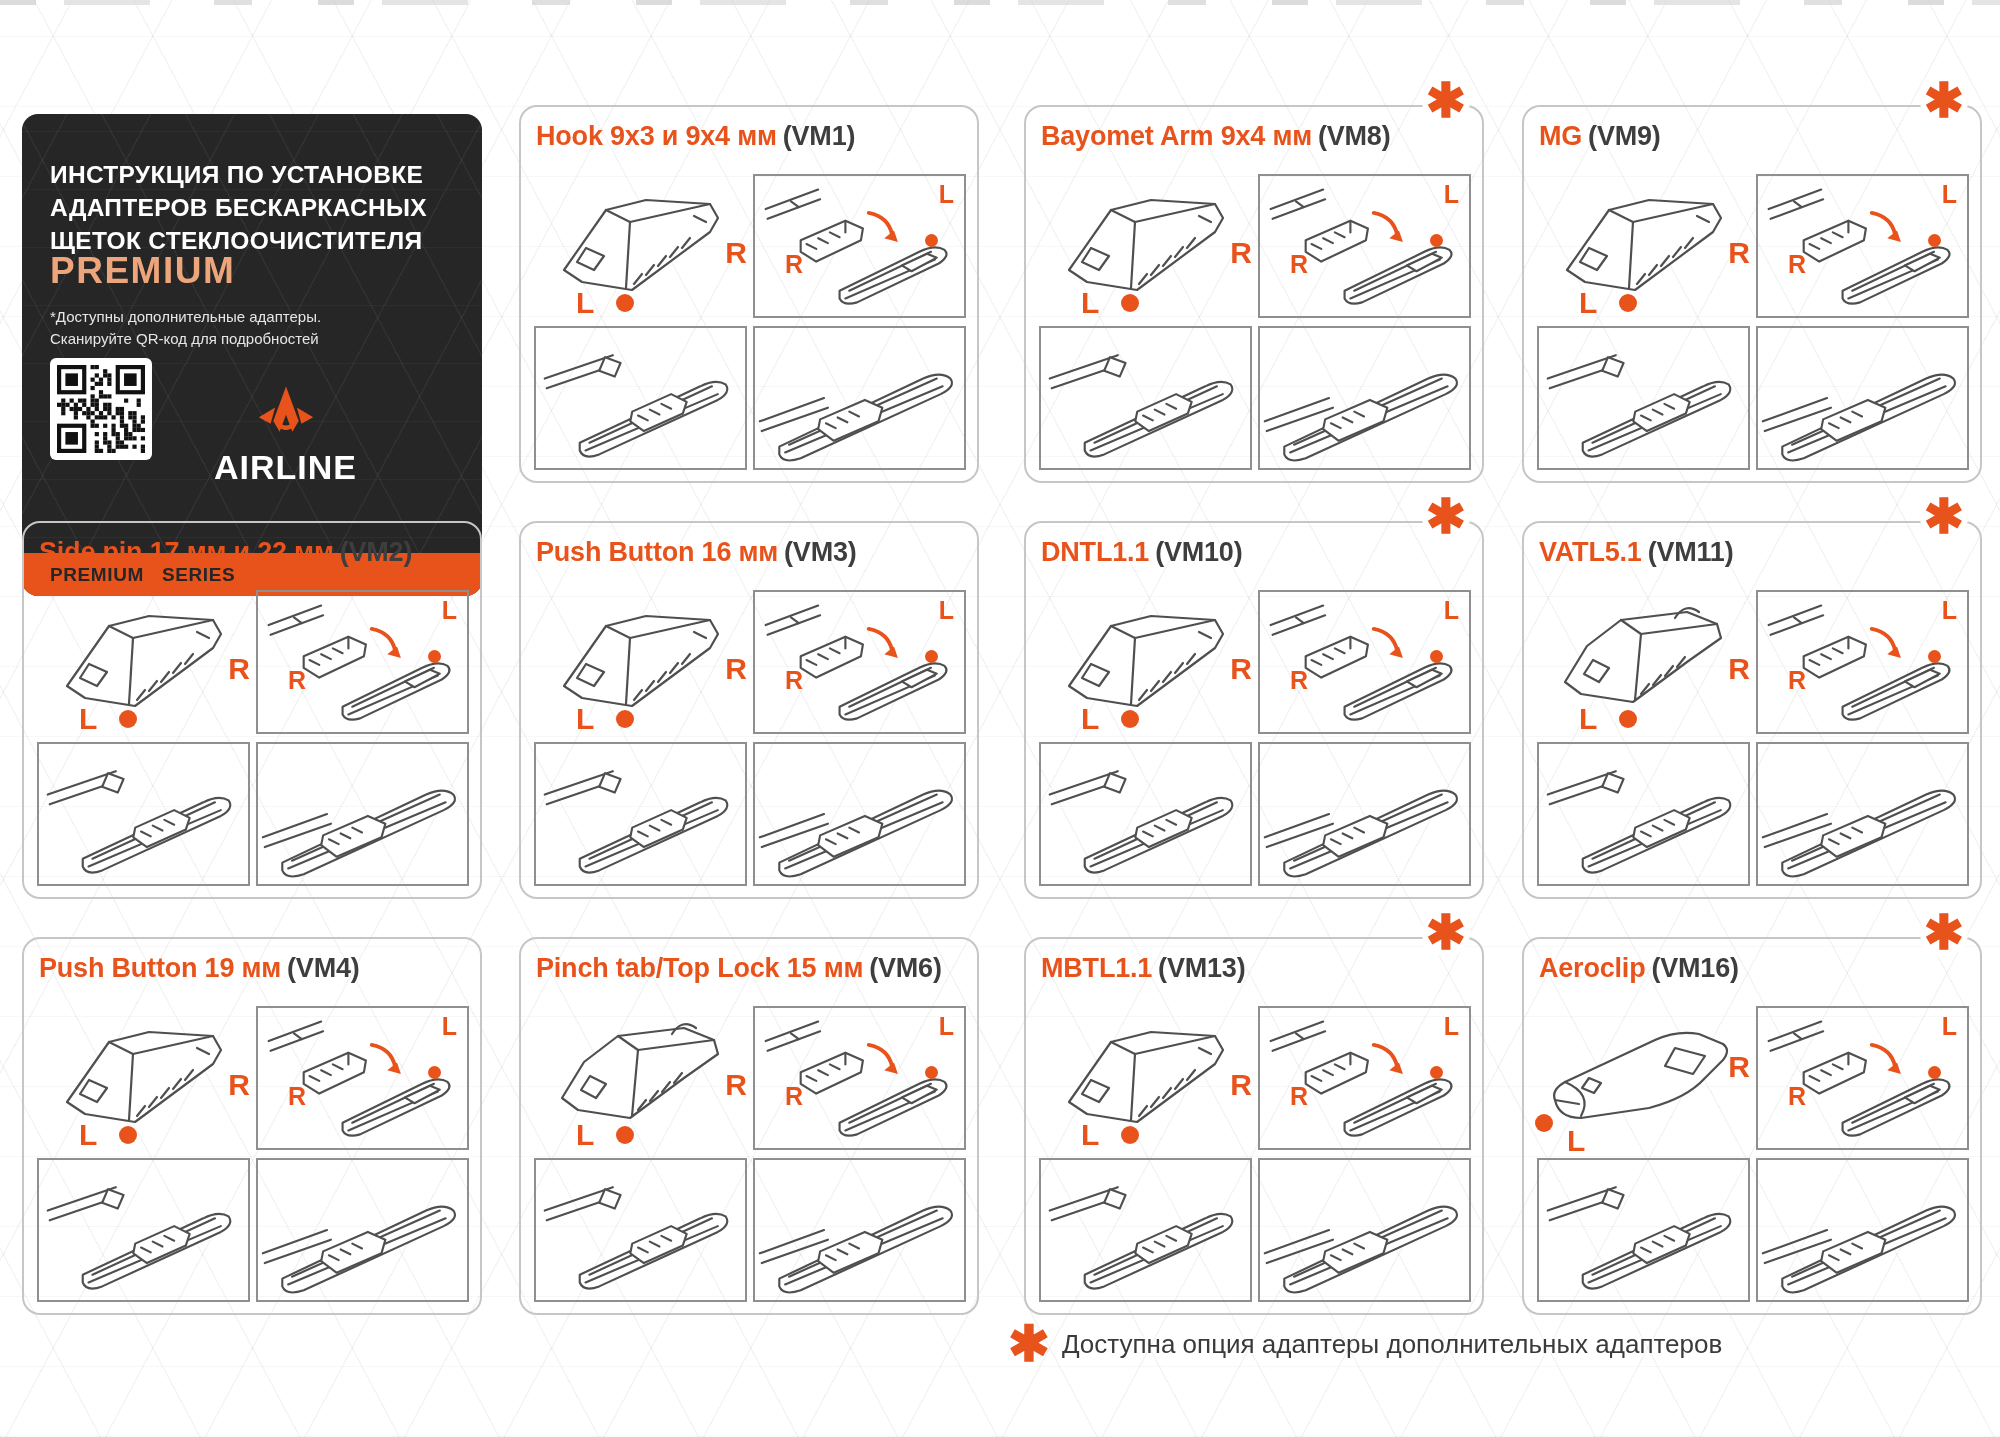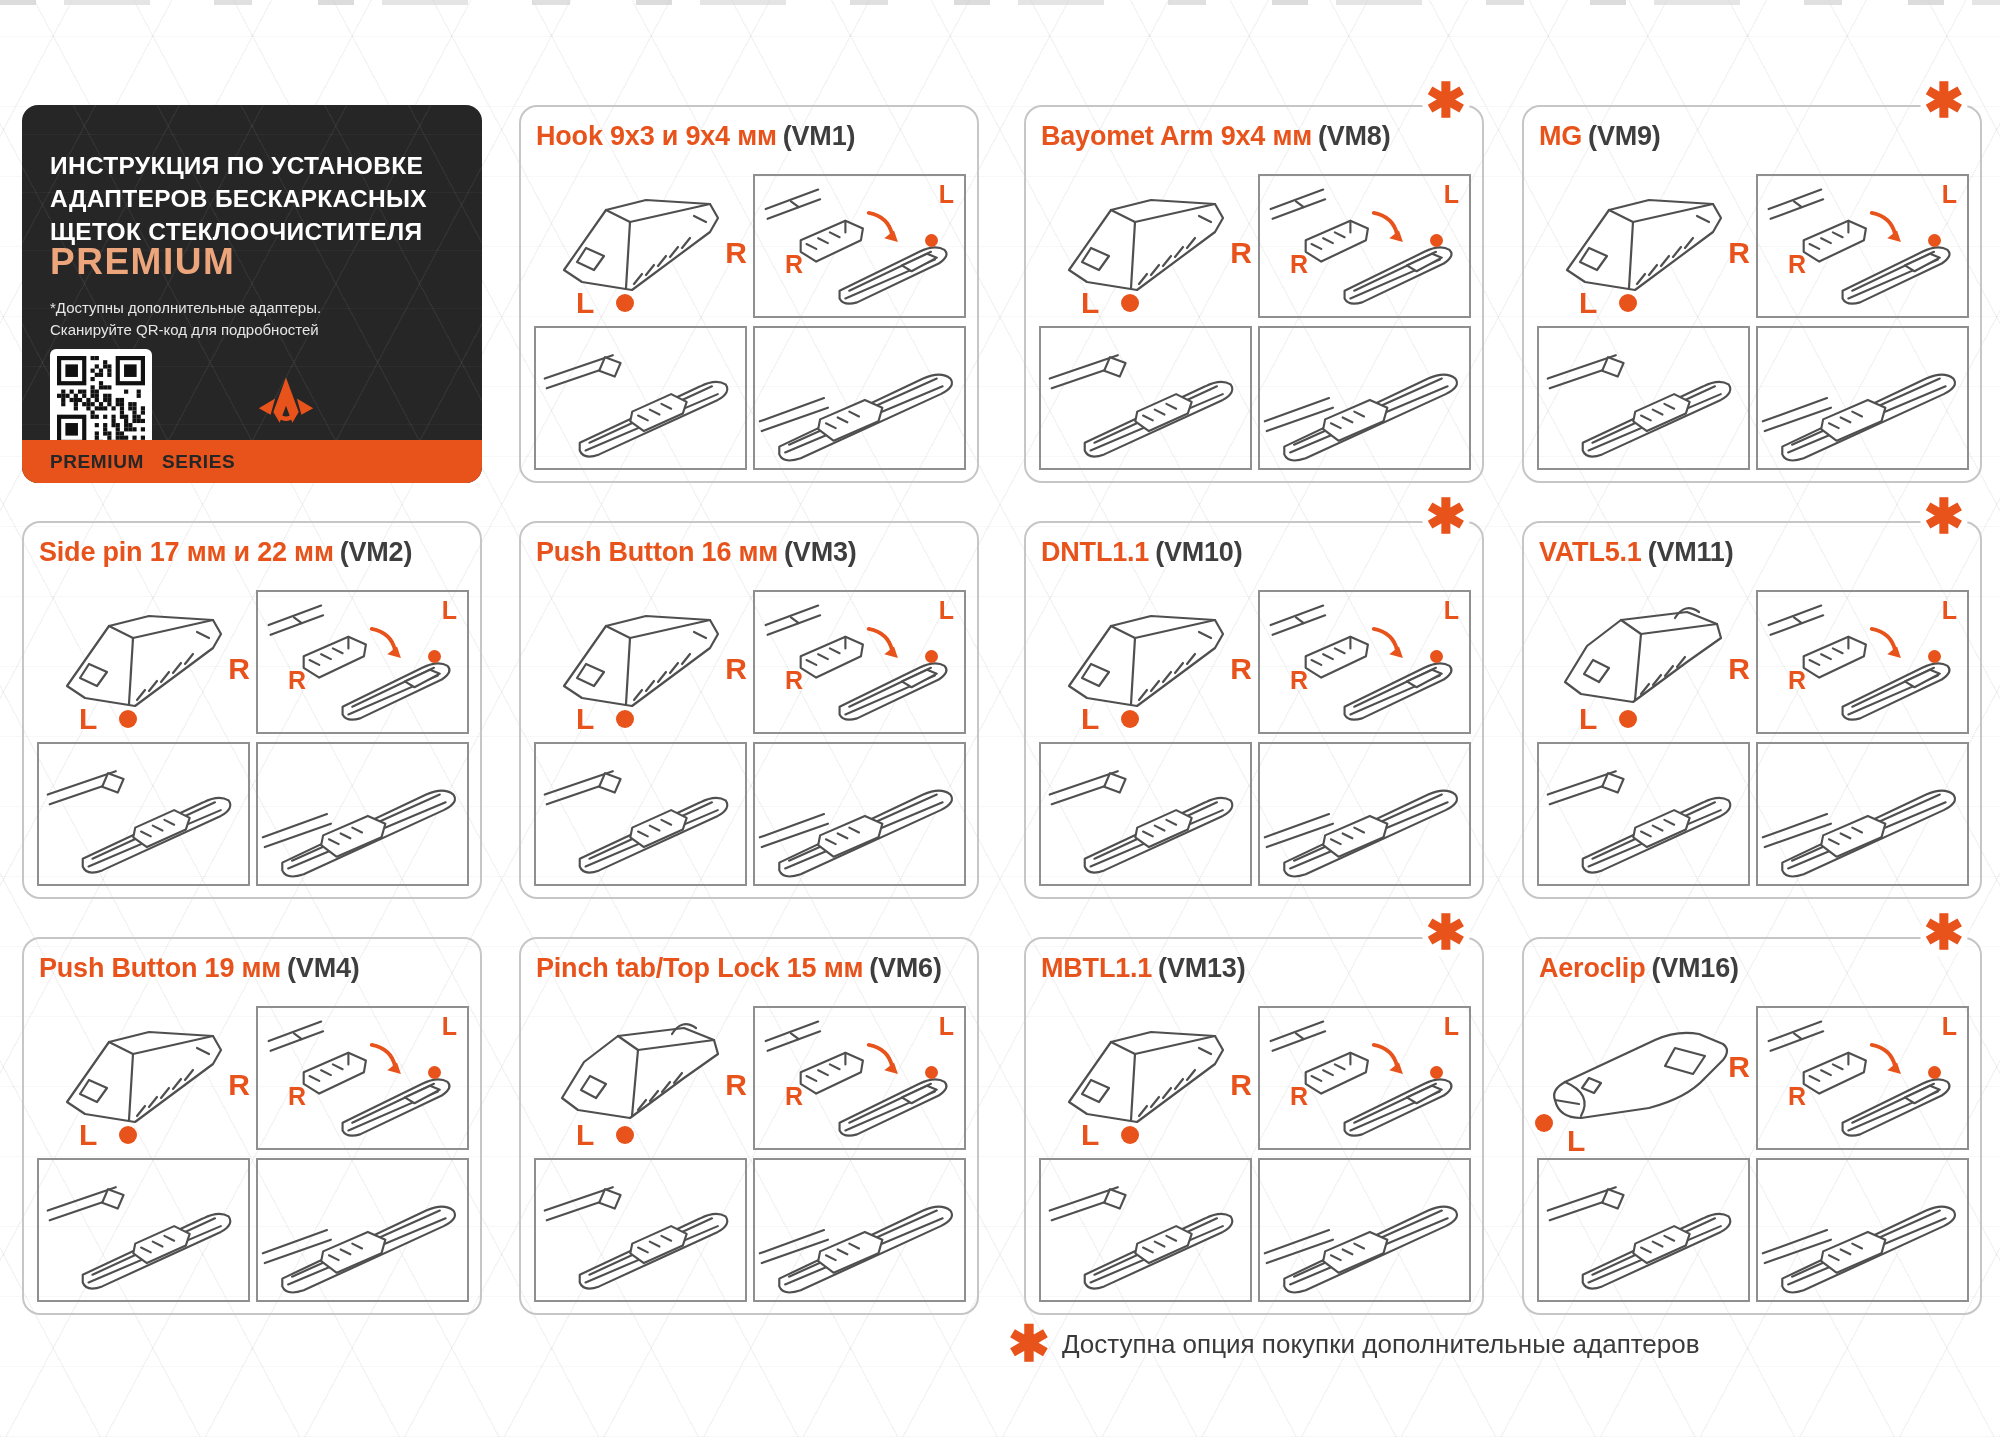--- a/index.html
+++ b/index.html
@@ -25,21 +25,21 @@
   
   .top-crop{
     position:absolute;top:0;left:0;right:0;height:5px;opacity:.65;
     background:repeating-linear-gradient(90deg,
       #c9c9c9 0 36px, transparent 36px 64px, #d6d6d6 64px 150px,
       transparent 150px 214px, #cfcfcf 214px 252px, transparent 252px 318px);
   }
 
   
   .card{
-    position:absolute;left:22px;top:105px;width:460px;height:378px;
+    position:absolute;left:22px;top:114px;width:460px;height:482px;
     background:var(--card-bg);border-radius:16px;color:#fff;box-sizing:border-box;
   }
   .card::before{
     content:"";position:absolute;inset:0;border-radius:16px;pointer-events:none;
     background:
       repeating-linear-gradient(62deg, rgba(255,255,255,.05) 0 1.4px, transparent 1.4px 74px),
       repeating-linear-gradient(-62deg, rgba(255,255,255,.05) 0 1.4px, transparent 1.4px 74px),
       repeating-linear-gradient(0deg, rgba(255,255,255,.035) 0 1.4px, transparent 1.4px 58px);
   }
   .card-title{position:absolute;left:28px;top:28px;font-weight:bold;font-size:24.5px;line-height:33px;letter-spacing:.3px;}
@@ -713,15 +713,15 @@
     <div class="cell box c4">
       <svg class="draw" viewBox="0 0 213 144">
             <use href="#cell-assembled"></use>
           </svg>
     </div>
   </section>
 </div>
 
   <div class="legend">
     <span class="legend-star">✱</span>
-    <span class="legend-text">Доступна опция покупки дополнительные адаптеров</span>
+    <span class="legend-text">Доступна опция адаптеры дополнительных адаптеров</span>
   </div>
 </div>
 
 </body></html>

